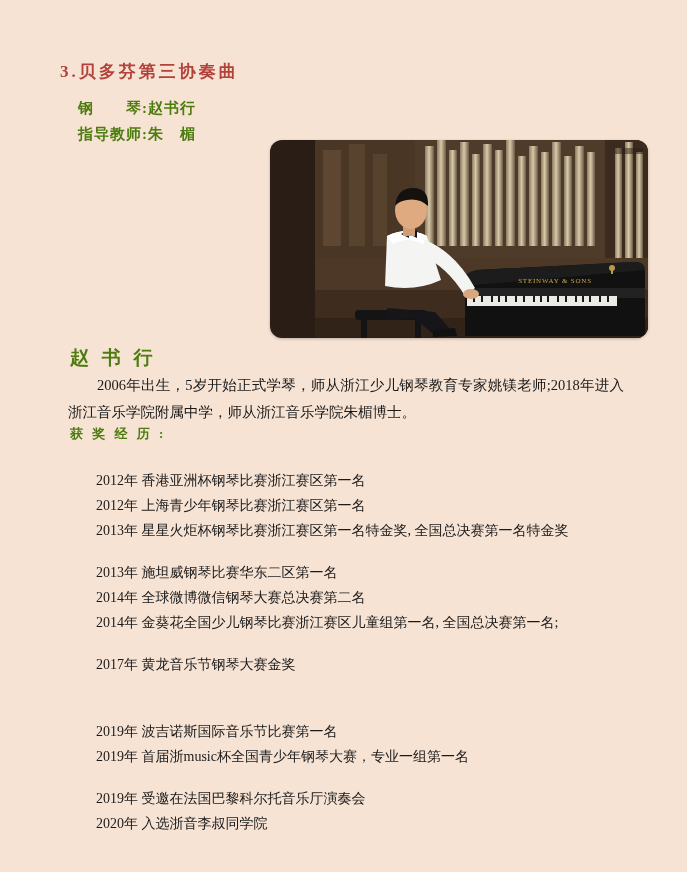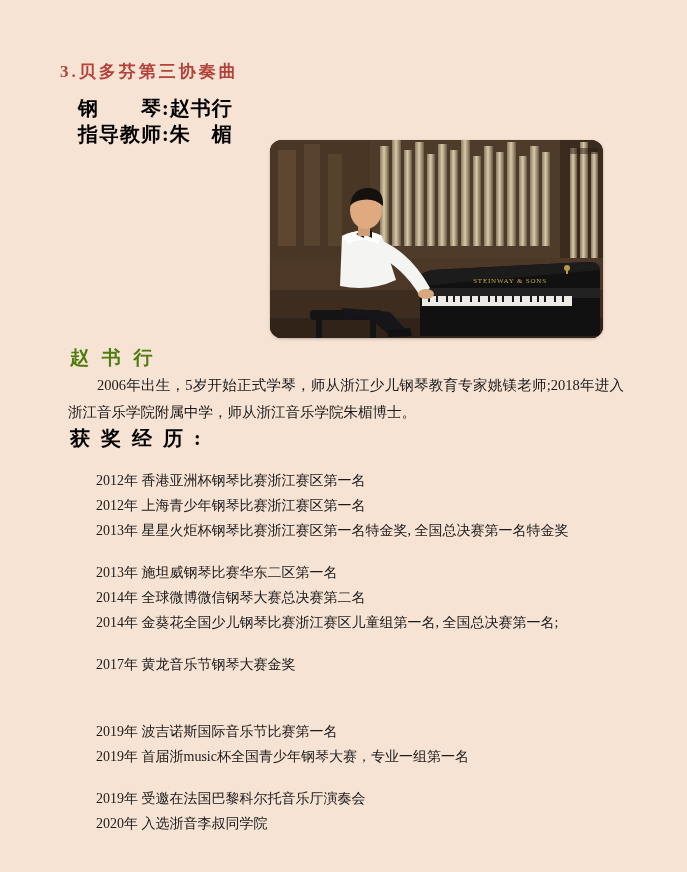--- a/index.html
+++ b/index.html
@@ -29,40 +29,41 @@
     font-size: 17px;
     font-weight: bold;
     color: #b2423a;
     letter-spacing: 3px;
   }
 
   .credits {
     position: absolute;
     left: 78px;
     top: 95px;
-    font-size: 20px;
-    font-weight: bold;
-    color: #000000;
+    font-size: 15px;
+    font-weight: bold;
+    color: #4d7c0f;
     line-height: 26px;
     letter-spacing: 1px;
   }
   .credit-line {
     white-space: pre;
   }
 
   .photo {
     position: absolute;
     left: 270px;
     top: 140px;
     width: 333px;
     height: 198px;
     border-radius: 12px;
     overflow: hidden;
     background: #2a1d16;
     box-shadow: 0 1px 3px rgba(0,0,0,0.25);
+    padding-left: 45px;
   }
   .photo svg { display: block; }
 
   .performer-name {
     position: absolute;
     left: 70px;
     top: 345px;
     font-size: 19px;
     font-weight: bold;
     letter-spacing: 4px;
@@ -78,24 +79,24 @@
     line-height: 27px;
     text-align: justify;
     text-indent: 2em;
     color: #1a1a1a;
   }
 
   .awards-heading {
     position: absolute;
     left: 70px;
     top: 425px;
-    font-size: 20px;
+    font-size: 13px;
     font-weight: bold;
     letter-spacing: 3px;
-    color: #000000;
+    color: #4d7c0f;
   }
 
   .awards-list {
     position: absolute;
     left: 96px;
     top: 468px;
     width: 540px;
     font-size: 14px;
     line-height: 25px;
     color: #1a1a1a;

